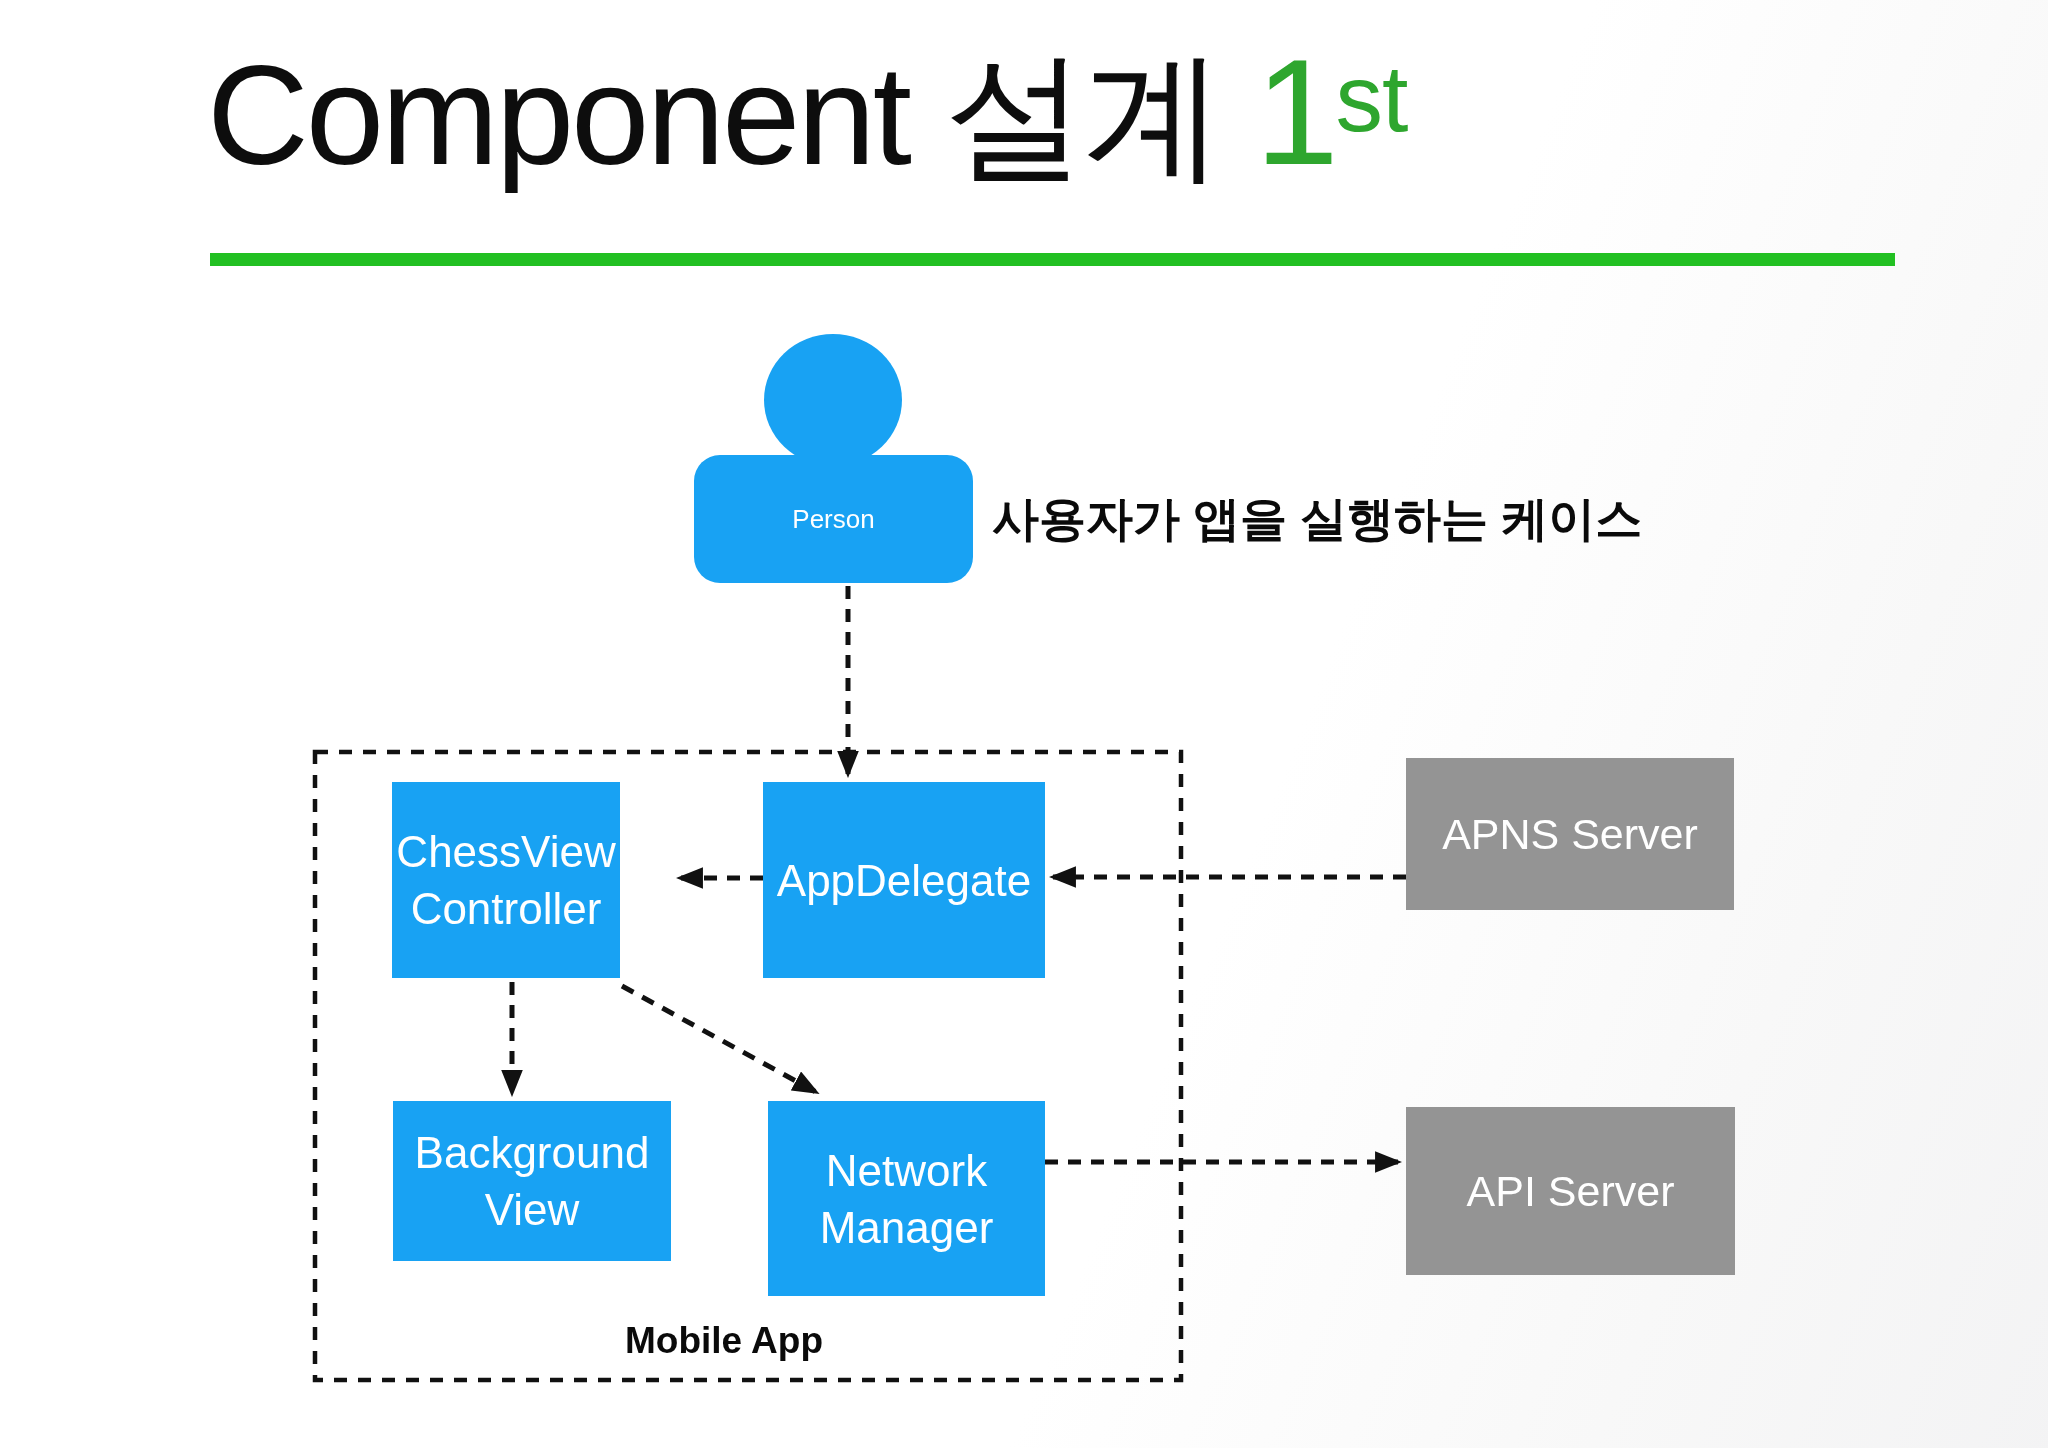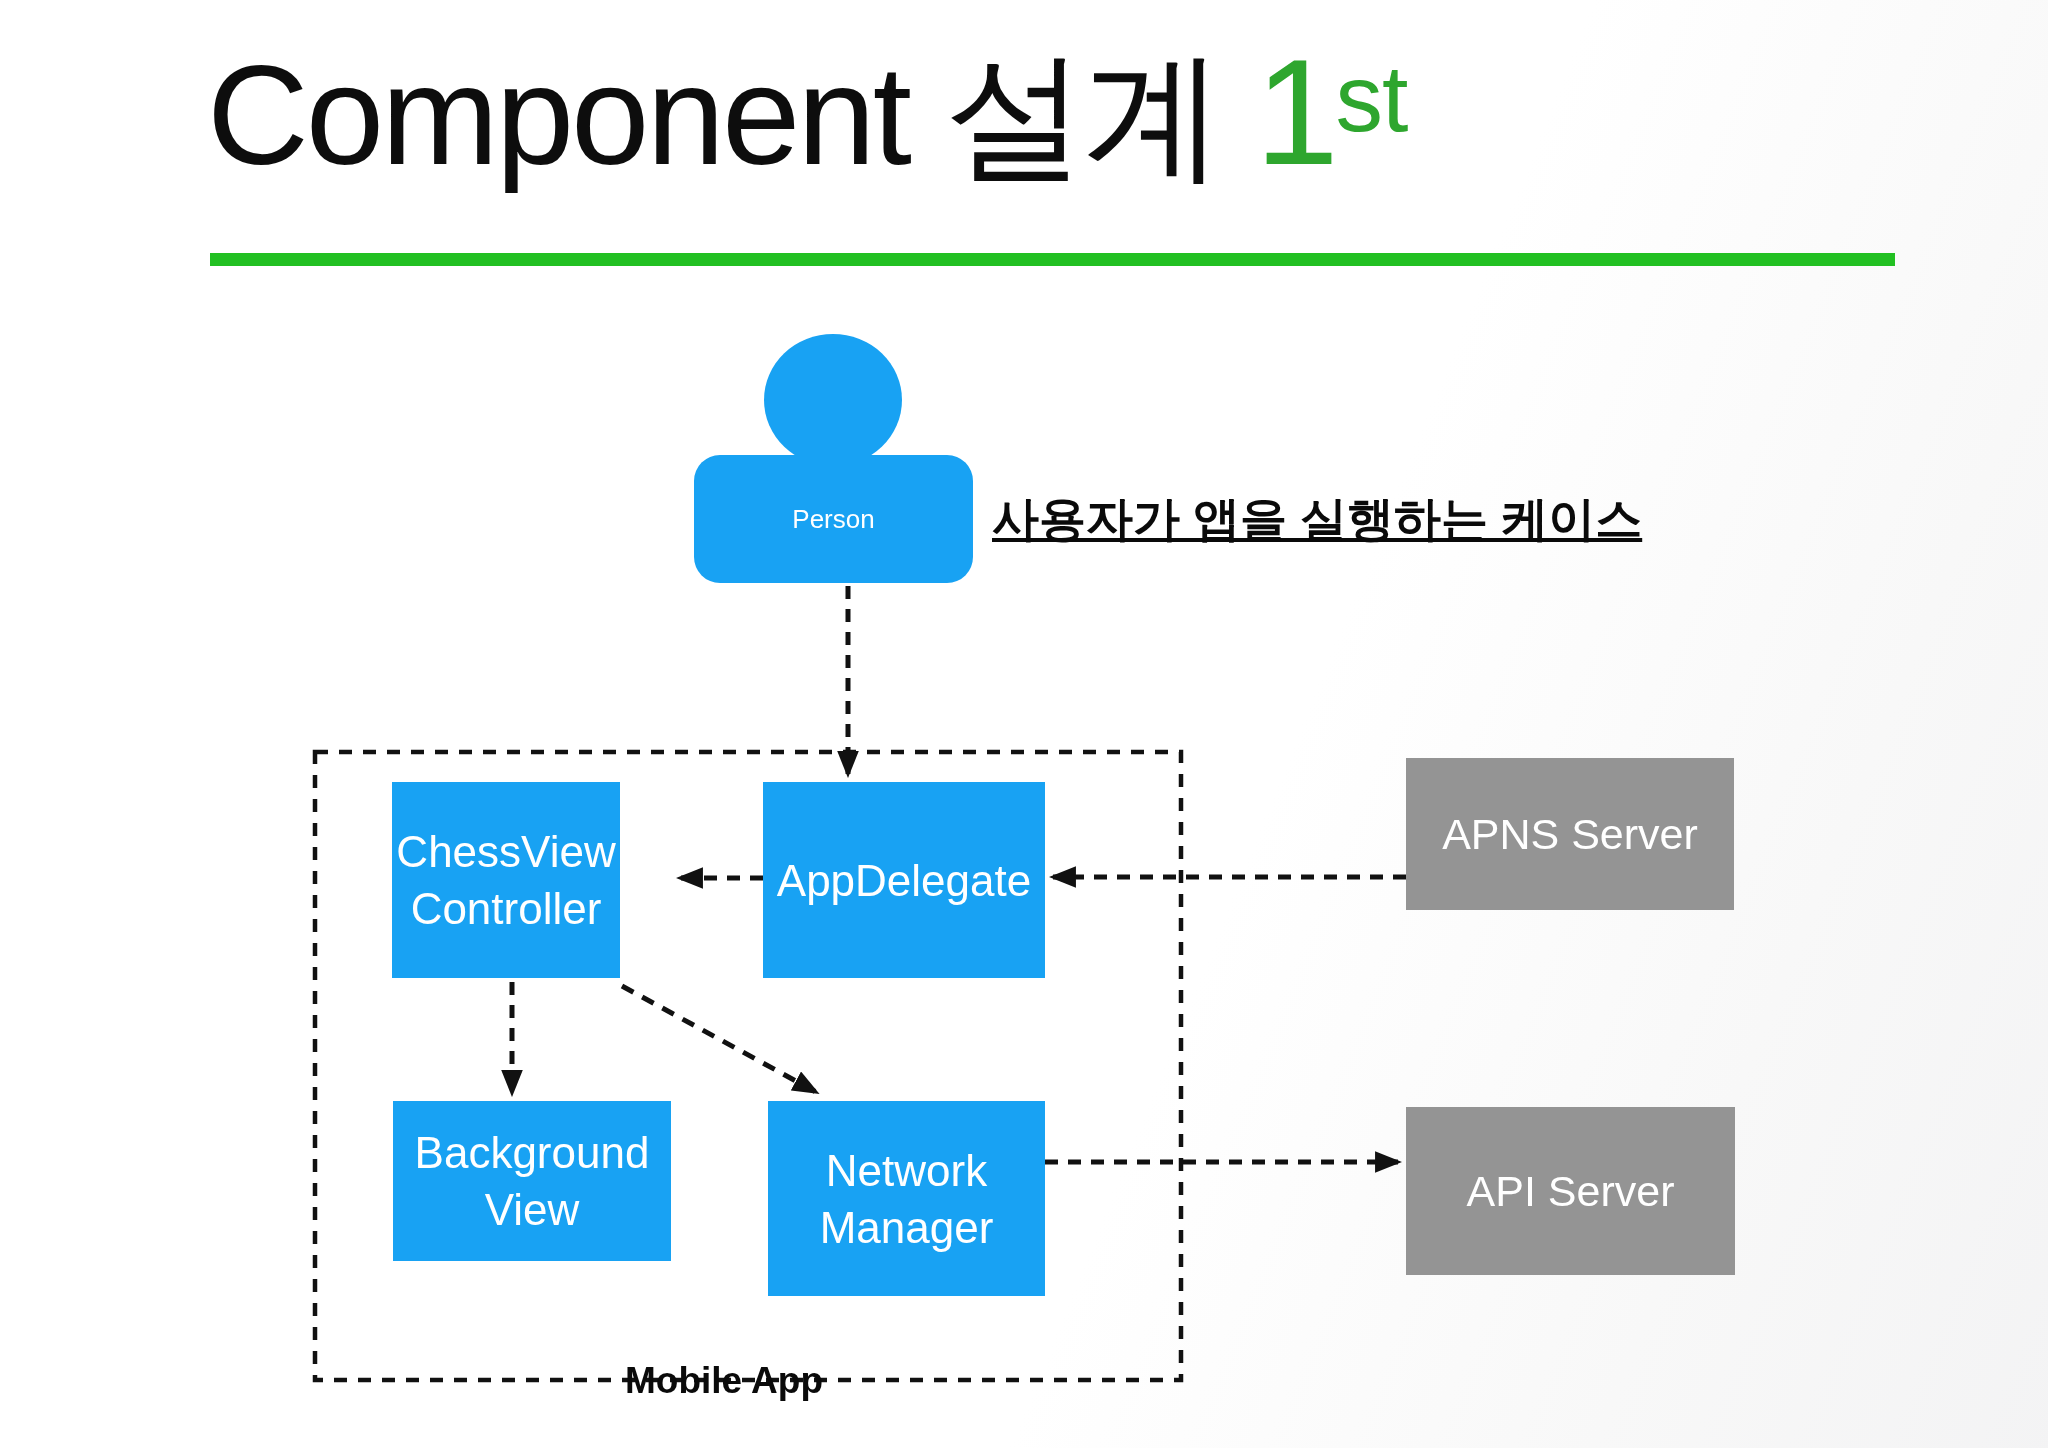--- a/index.html
+++ b/index.html
@@ -30,42 +30,42 @@
   }
   .person-body{
     position:absolute;left:694px;top:455px;width:279px;height:128px;
     background:#18a2f3;border-radius:26px;
     display:flex;align-items:center;justify-content:center;
     color:#ffffff;font-size:26px;
   }
   
   .annotation{
     position:absolute;left:992px;top:489px;height:60px;line-height:60px;
-    font-size:47px;font-weight:bold;color:#0a0a0a;white-space:nowrap;text-decoration:underline;
+    font-size:47px;font-weight:bold;color:#0a0a0a;white-space:nowrap;
   }
   
   svg.layer{position:absolute;left:0;top:0;}
   
   .node{
     position:absolute;display:flex;align-items:center;justify-content:center;
     text-align:center;color:#ffffff;font-size:44px;line-height:57px;
     padding:0 8px;box-sizing:border-box;
   }
   .blue{background:#18a2f3;}
   .gray{background:#949494;font-size:43px;}
   .n-chessview {left:392px; top:782px;  width:228px; height:196px;}
   .n-appdelegate{left:763px; top:782px;  width:282px; height:196px;}
   .n-background{left:393px; top:1101px; width:278px; height:160px;}
   .n-network   {left:768px; top:1101px; width:277px; height:195px;}
   .n-apns      {left:1406px;top:758px;  width:328px; height:152px;}
   .n-api       {left:1406px;top:1107px; width:329px; height:168px;}
   
   .mobile-label{
     position:absolute;left:559px;top:1320px;width:330px;
-    text-align:center;font-size:37px;font-weight:bold;color:#0a0a0a;margin-top:40px;
+    text-align:center;font-size:37px;font-weight:bold;color:#0a0a0a;
   }
 </style>
 </head>
 <body>
 
 <div id="canvas">
 
   <div class="title"><span>Component 설계</span><span class="ord-num">1</span><span class="ord-suffix">st</span></div>
   <div class="title-underline"></div>
 

